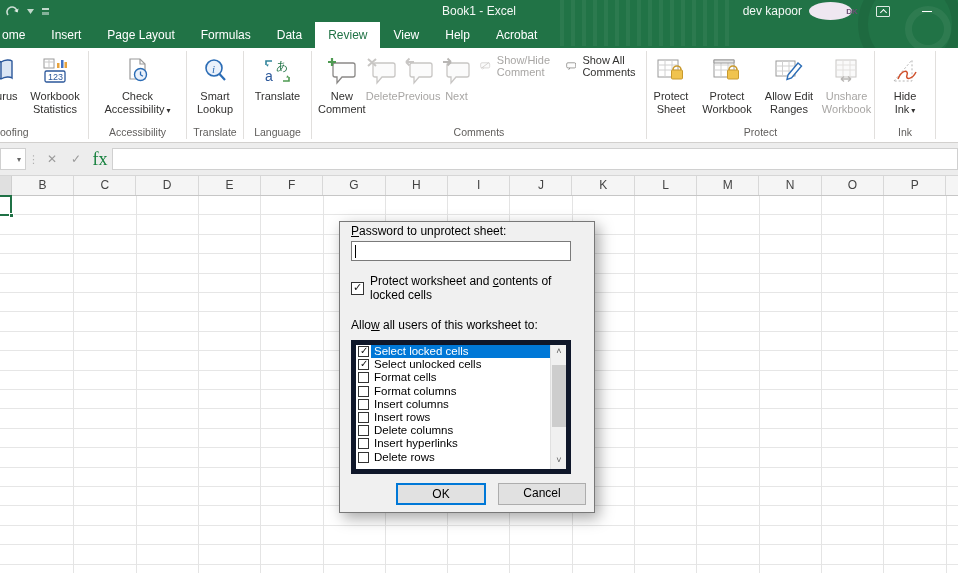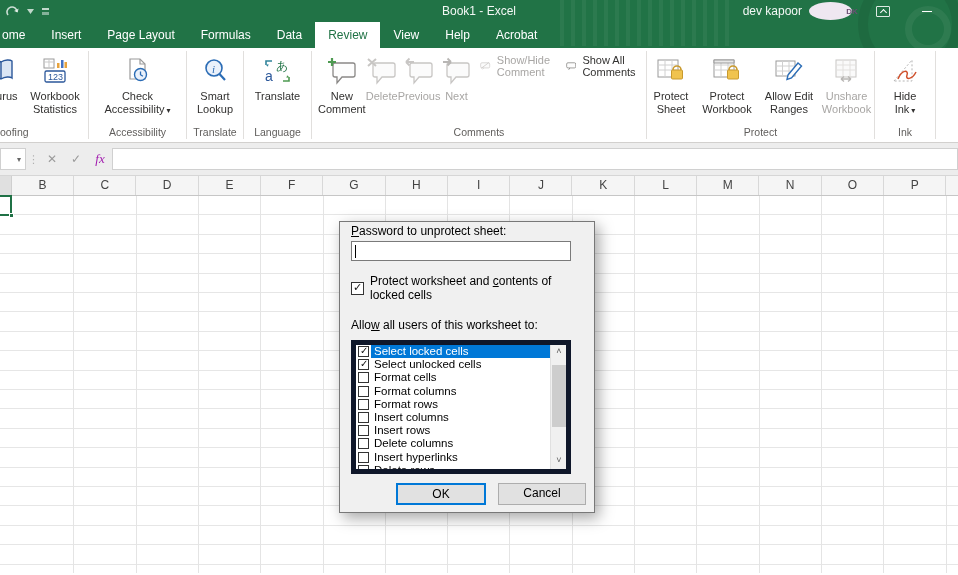--- a/index.html
+++ b/index.html
@@ -58,21 +58,21 @@
 
   
   .fbar { height:33px; background:#ededed; border-bottom:1px solid #d6d6d6;
     display:flex; align-items:center; }
   .namebox { width:26px; height:22px; background:#fff; border:1px solid #d0d0d0;
     display:flex; align-items:center; justify-content:flex-end; padding-right:4px; }
   .nb-caret { font-size:8px; color:#666; }
   .fdots { width:14px; text-align:center; color:#b0b0b0; font-size:11px; letter-spacing:-1px; }
   .fbtn { width:24px; height:22px; display:flex; align-items:center; justify-content:center;
     color:#9b9b9b; font-size:12px; }
-  .fbtn.fx { color:#a21caf; font-family:"Liberation Serif", serif; font-style:italic; font-size:13px; }
+  .fbtn.fx { color:#15803d; font-family:"Liberation Serif", serif; font-size:18px; }
   .finput { flex:1; height:22px; background:#fff; border:1px solid #d0d0d0; margin-right:0; }
 
   
   .colheads { position:relative; height:20px; background:#f5f5f5; border-bottom:1px solid #c6c6c6;
     font-size:12px; color:#444; }
   .colheads .hsliver { position:absolute; left:0; top:0; width:12px; height:19px; background:#e0e0e0;
     border-right:1px solid #cfcfcf; }
   .colheads span { position:absolute; top:0; width:62px; height:19px; line-height:19px;
     text-align:center; border-right:1px solid #d8d8d8; }
   .grid { position:relative; height:377px; background:
@@ -454,24 +454,20 @@
           <div class="lrow">
               <span class="cb"></span>
               <span class="txt">Format cells</span>
             </div>
           <div class="lrow">
               <span class="cb"></span>
               <span class="txt">Format columns</span>
             </div>
           <div class="lrow">
               <span class="cb"></span>
-              <span class="txt">Format rows</span>
-            </div>
-          <div class="lrow">
-              <span class="cb"></span>
               <span class="txt">Insert columns</span>
             </div>
           <div class="lrow">
               <span class="cb"></span>
               <span class="txt">Insert rows</span>
             </div>
           <div class="lrow">
               <span class="cb"></span>
               <span class="txt">Delete columns</span>
             </div>

